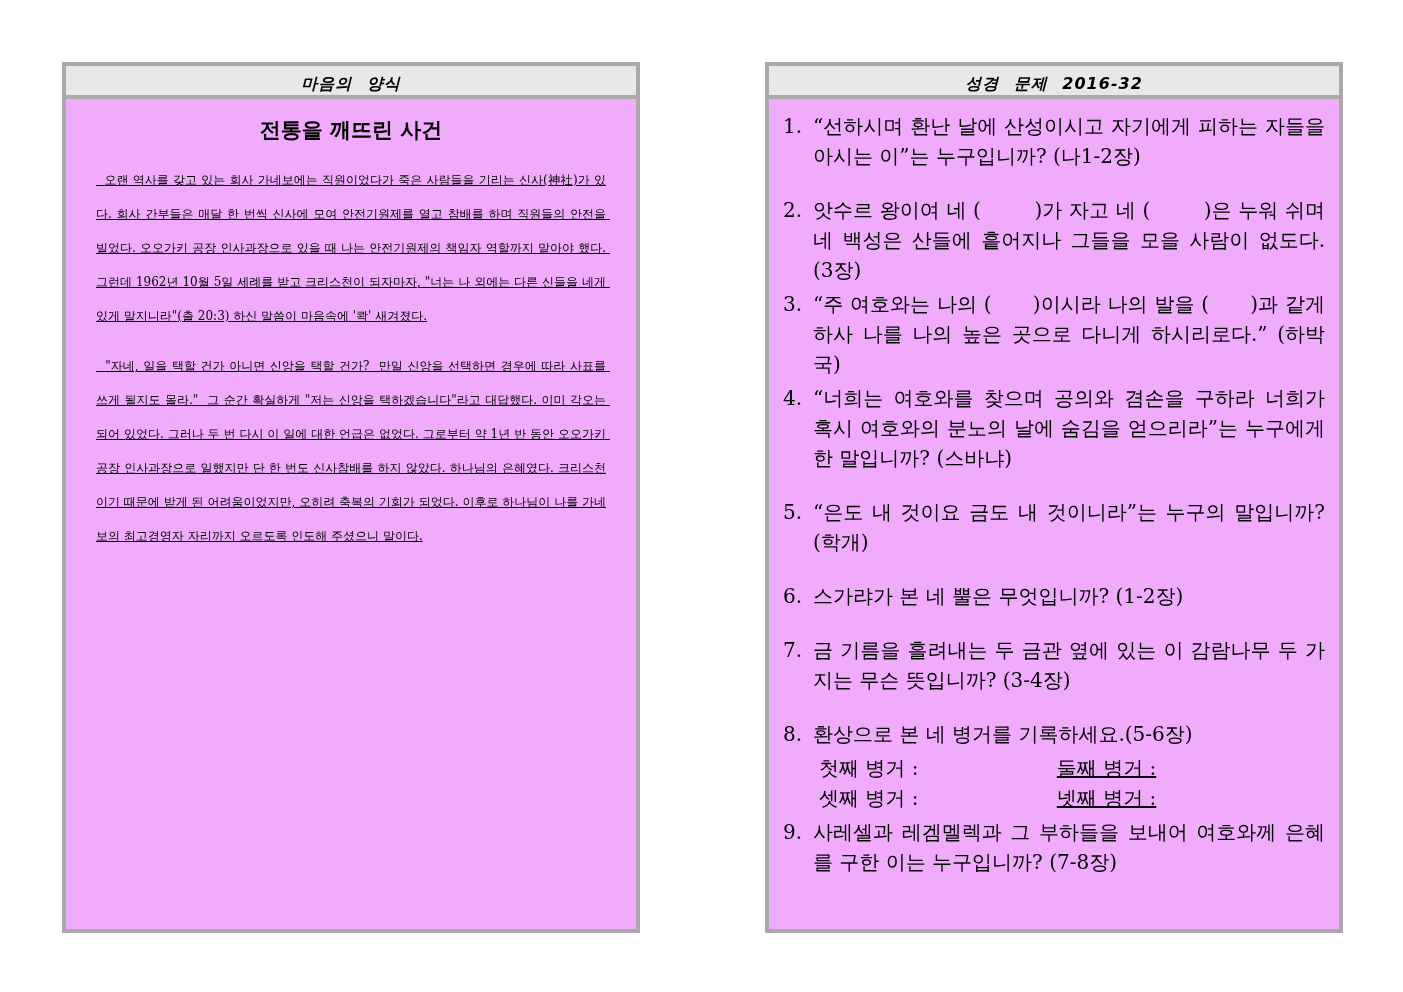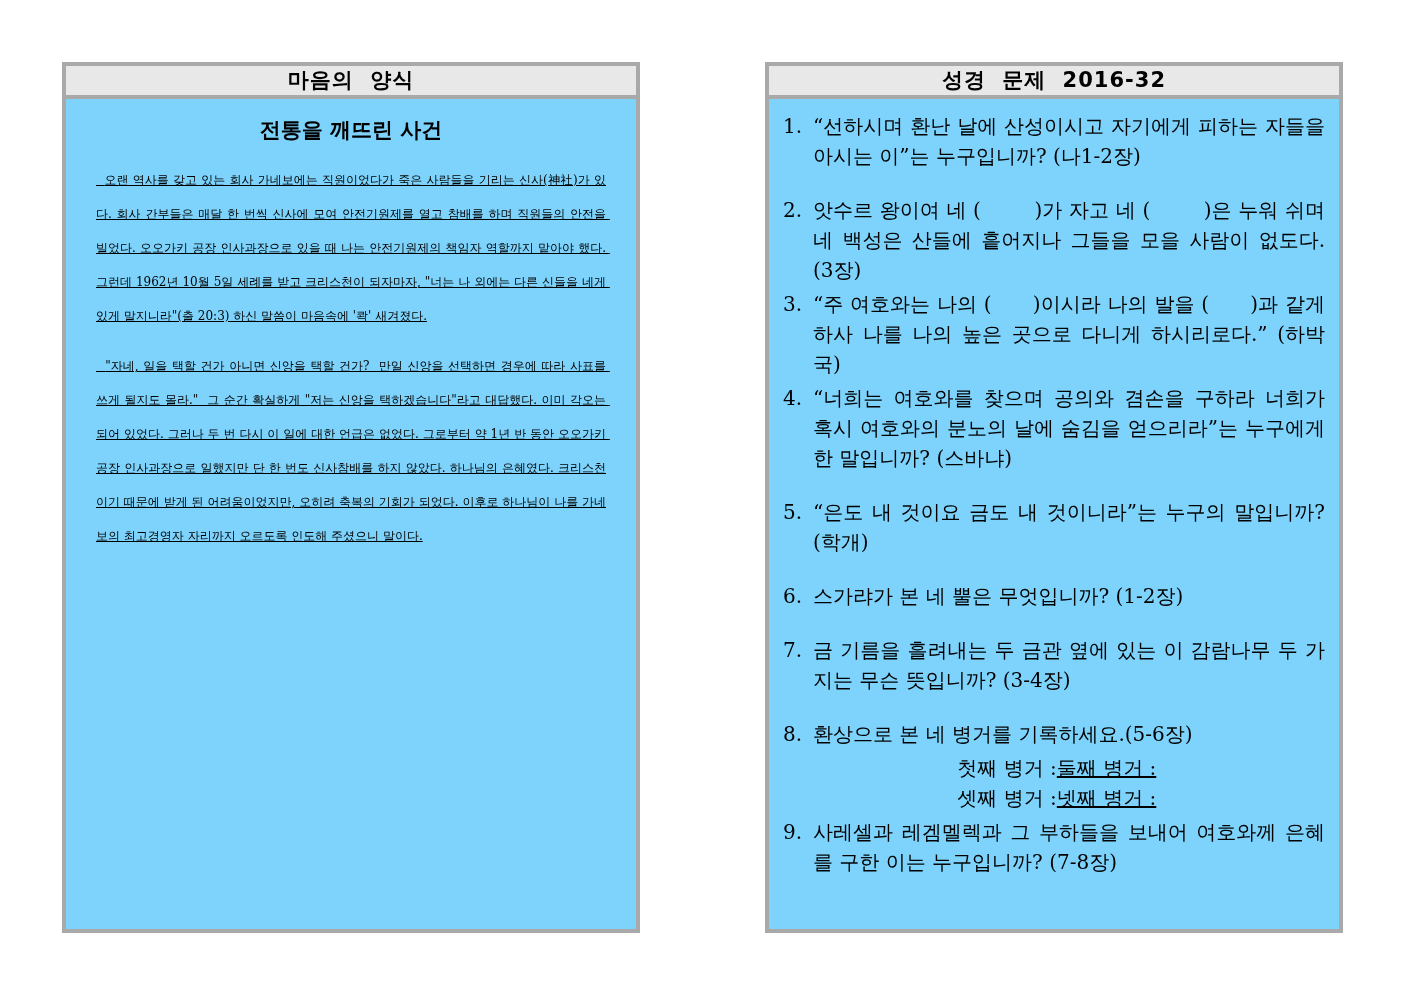--- a/index.html
+++ b/index.html
@@ -20,34 +20,35 @@
     width: 578px;
   }
   .panel-left  { left: 62px;  }
   .panel-right { left: 765px; }
   .panel-title {
     box-sizing: border-box;
     border: 4px solid #a9a9a9;
     background: #e8e8e8;
     height: 37px;
     display: flex;
-    align-items: flex-start;
+    align-items: flex-end;
     justify-content: center;
     font-family: "DejaVu Sans", sans-serif;
     font-weight: bold;
-    font-size: 21px;
+    font-size: 16px;
     letter-spacing: 1px;
     word-spacing: 8px;
     color: #000000;
+    font-style: italic;
   }
   .panel-body {
     box-sizing: border-box;
     border: 4px solid #a9a9a9;
     border-top: none;
-    background: #7dd3fc;
+    background: #f0abfc;
     height: 834px;
     padding: 12px 14px 10px 14px;
     overflow: hidden;
   }
   
   .devotional-subtitle {
     text-align: center;
     font-weight: bold;
     font-size: 21px;
     line-height: 34px;
@@ -84,21 +85,21 @@
     text-align: justify;
     white-space: pre-wrap;
   }
   .q8-rows {
     padding-left: 36px;
     font-size: 20px;
     line-height: 30px;
     margin-bottom: 4px;
   }
   .q8-row { display: flex; }
-  .q8-cell-first { width: 47%; text-align: right; }
+  .q8-cell-first { width: 47%; }
   .q8-cell-second { flex: 1; text-decoration: underline; }
 </style>
 </head>
 <body>
 
 <div class="panel panel-left">
   <div class="panel-title">
     <span>마음의 양식</span>
   </div>
   <div class="panel-body">

